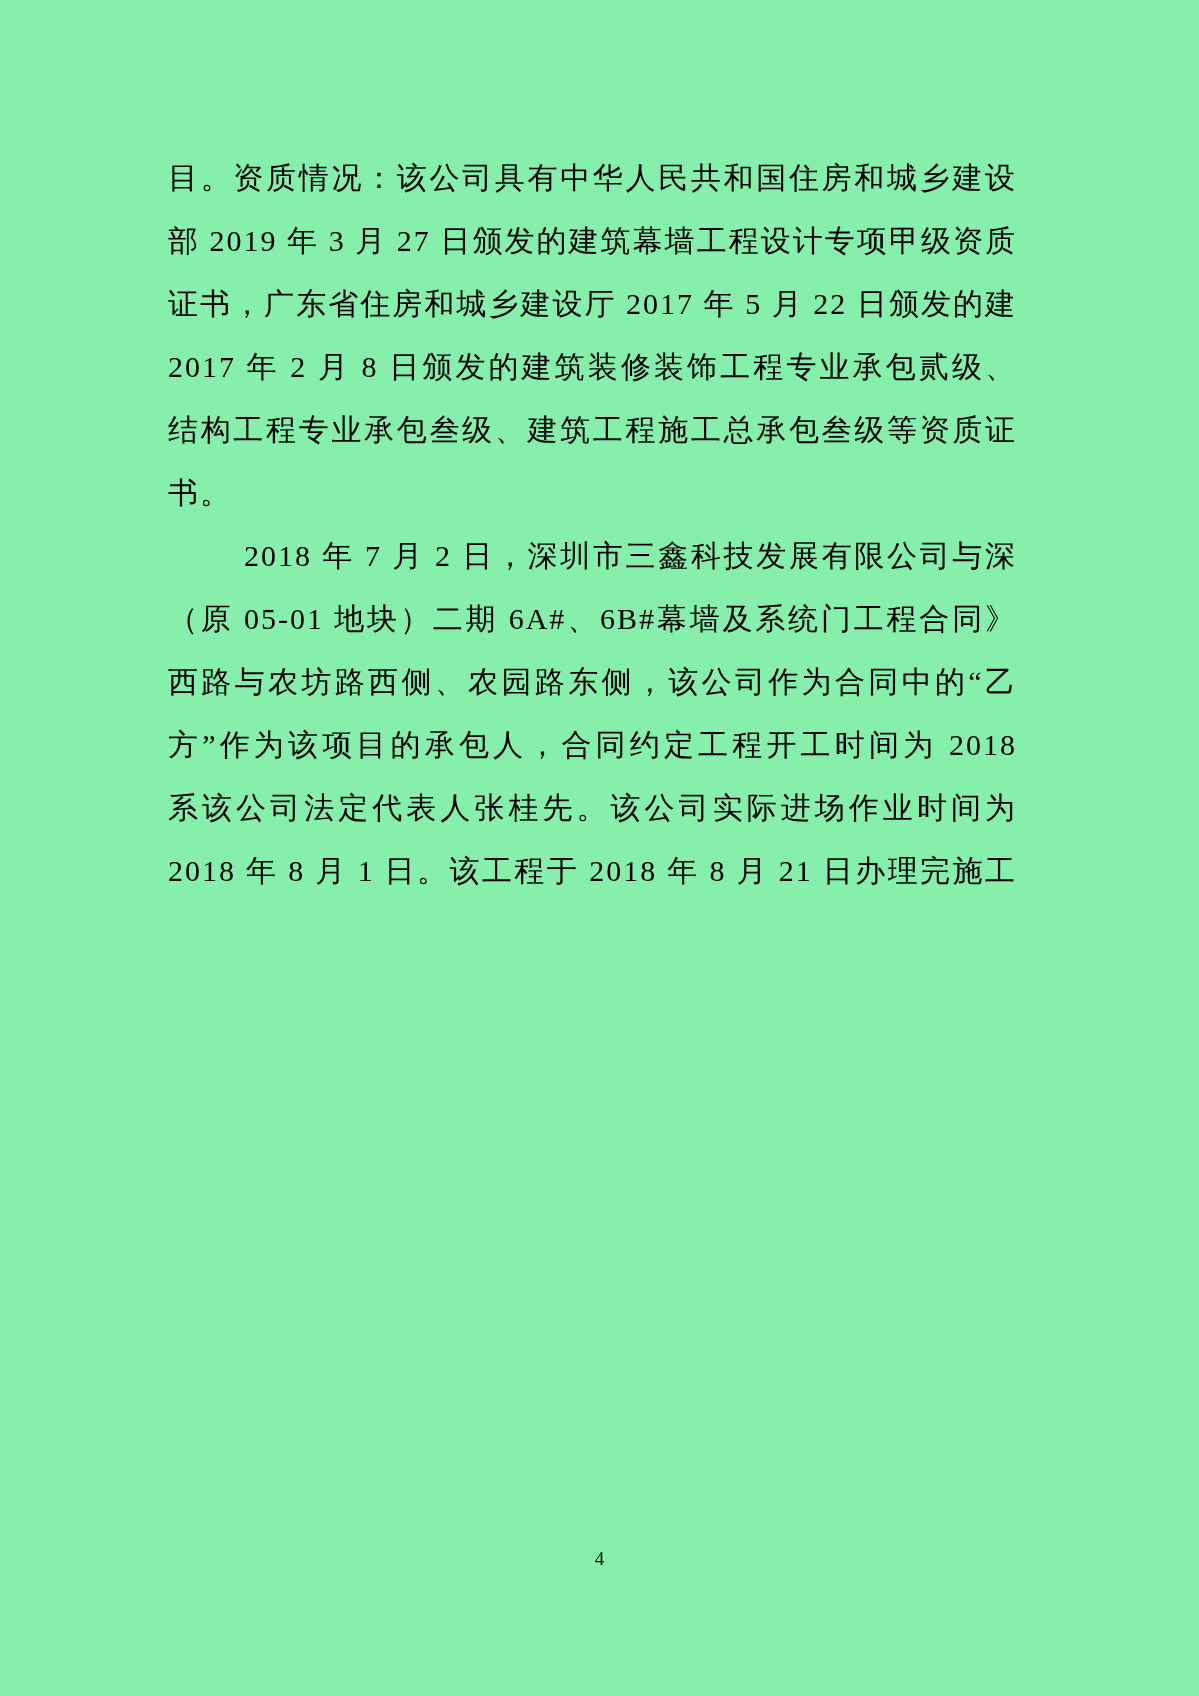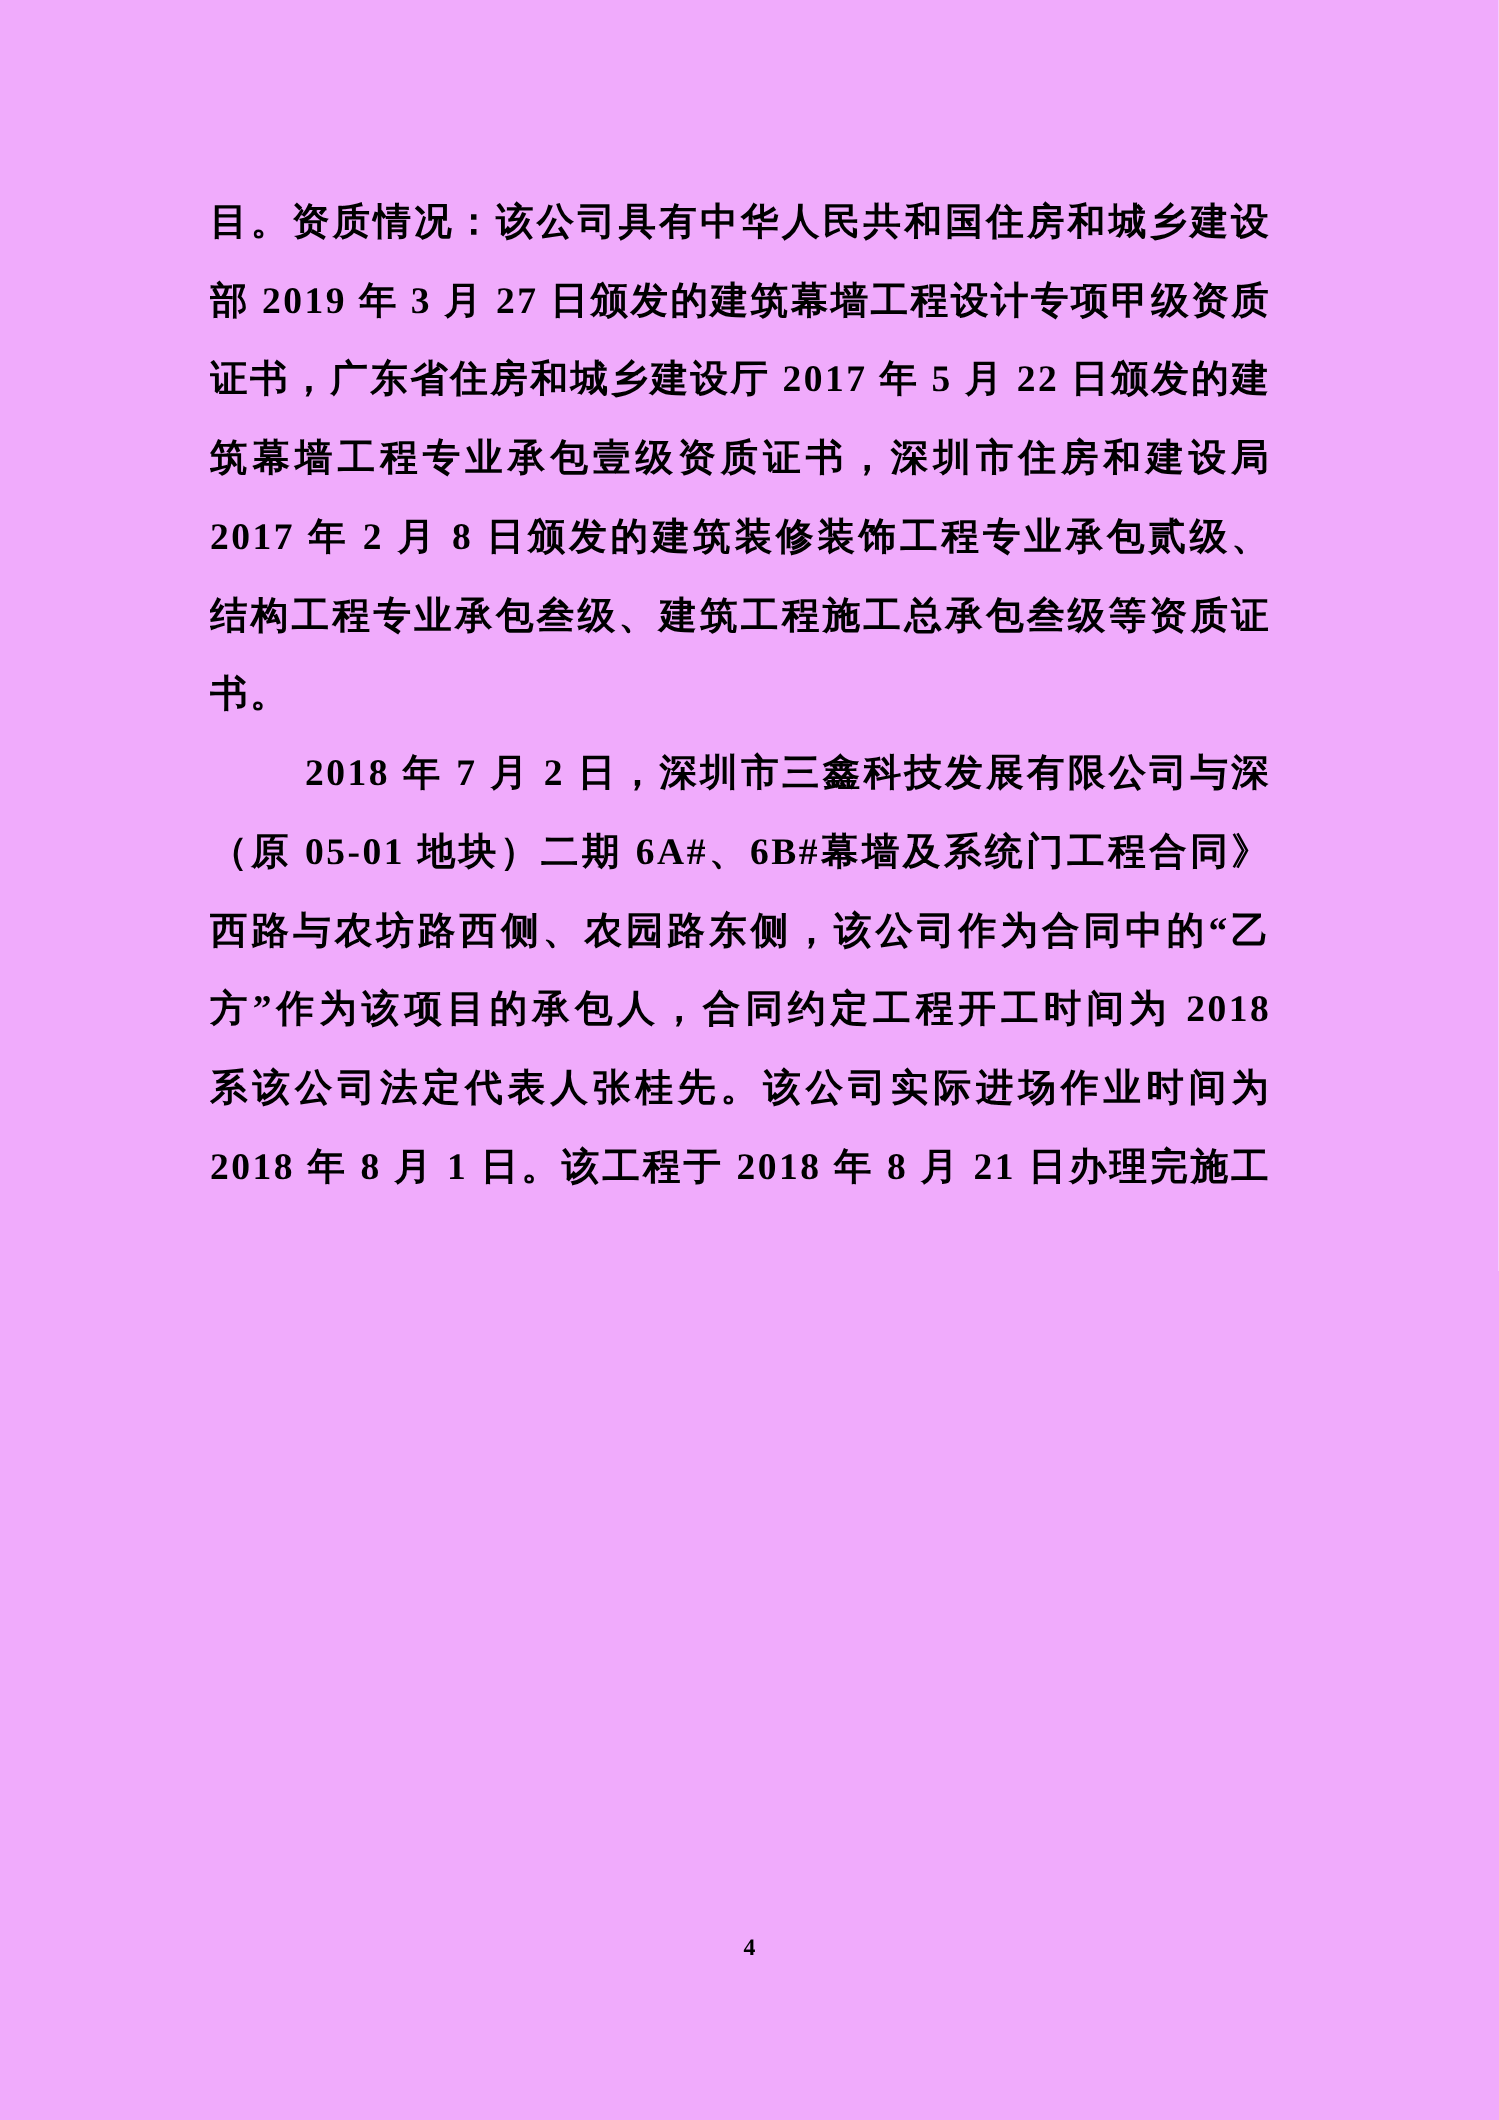--- a/index.html
+++ b/index.html
@@ -8,22 +8,21 @@
     height: 1696px;
     background: #ffffff;
     font-family: "Liberation Serif", "DejaVu Serif", serif;
     color: #000000;
     overflow: hidden;
   }
   .page {
     position: relative;
     width: 1199px;
     height: 1696px;
-    background: #f0abfc;
-    font-weight: bold;
+    background: #86efac;
   }
   .text-block {
     position: absolute;
     left: 168px;
     top: 146px;
     width: 849px;
     font-size: 30px;
     line-height: 63px;
     letter-spacing: 2px;
   }
@@ -59,21 +58,20 @@
 <body>
 
 <div class="page">
 
   <div class="text-block">
 
     <div class="para">
       <div class="line">目。资质情况：该公司具有中华人民共和国住房和城乡建设</div>
       <div class="line">部 2019 年 3 月 27 日颁发的建筑幕墙工程设计专项甲级资质</div>
       <div class="line">证书，广东省住房和城乡建设厅 2017 年 5 月 22 日颁发的建</div>
-      <div class="line">筑幕墙工程专业承包壹级资质证书，深圳市住房和建设局</div>
       <div class="line">2017 年 2 月 8 日颁发的建筑装修装饰工程专业承包贰级、钢</div>
       <div class="line">结构工程专业承包叁级、建筑工程施工总承包叁级等资质证</div>
       <div class="line last">书。</div>
     </div>
 
     <div class="para">
       <div class="line indent">2018 年 7 月 2 日，深圳市三鑫科技发展有限公司与深圳</div>
       <div class="line">（原 05-01 地块）二期 6A#、6B#幕墙及系统门工程合同》（合</div>
       <div class="line">西路与农坊路西侧、农园路东侧，该公司作为合同中的“乙</div>
       <div class="line">方”作为该项目的承包人，合同约定工程开工时间为 2018</div>

